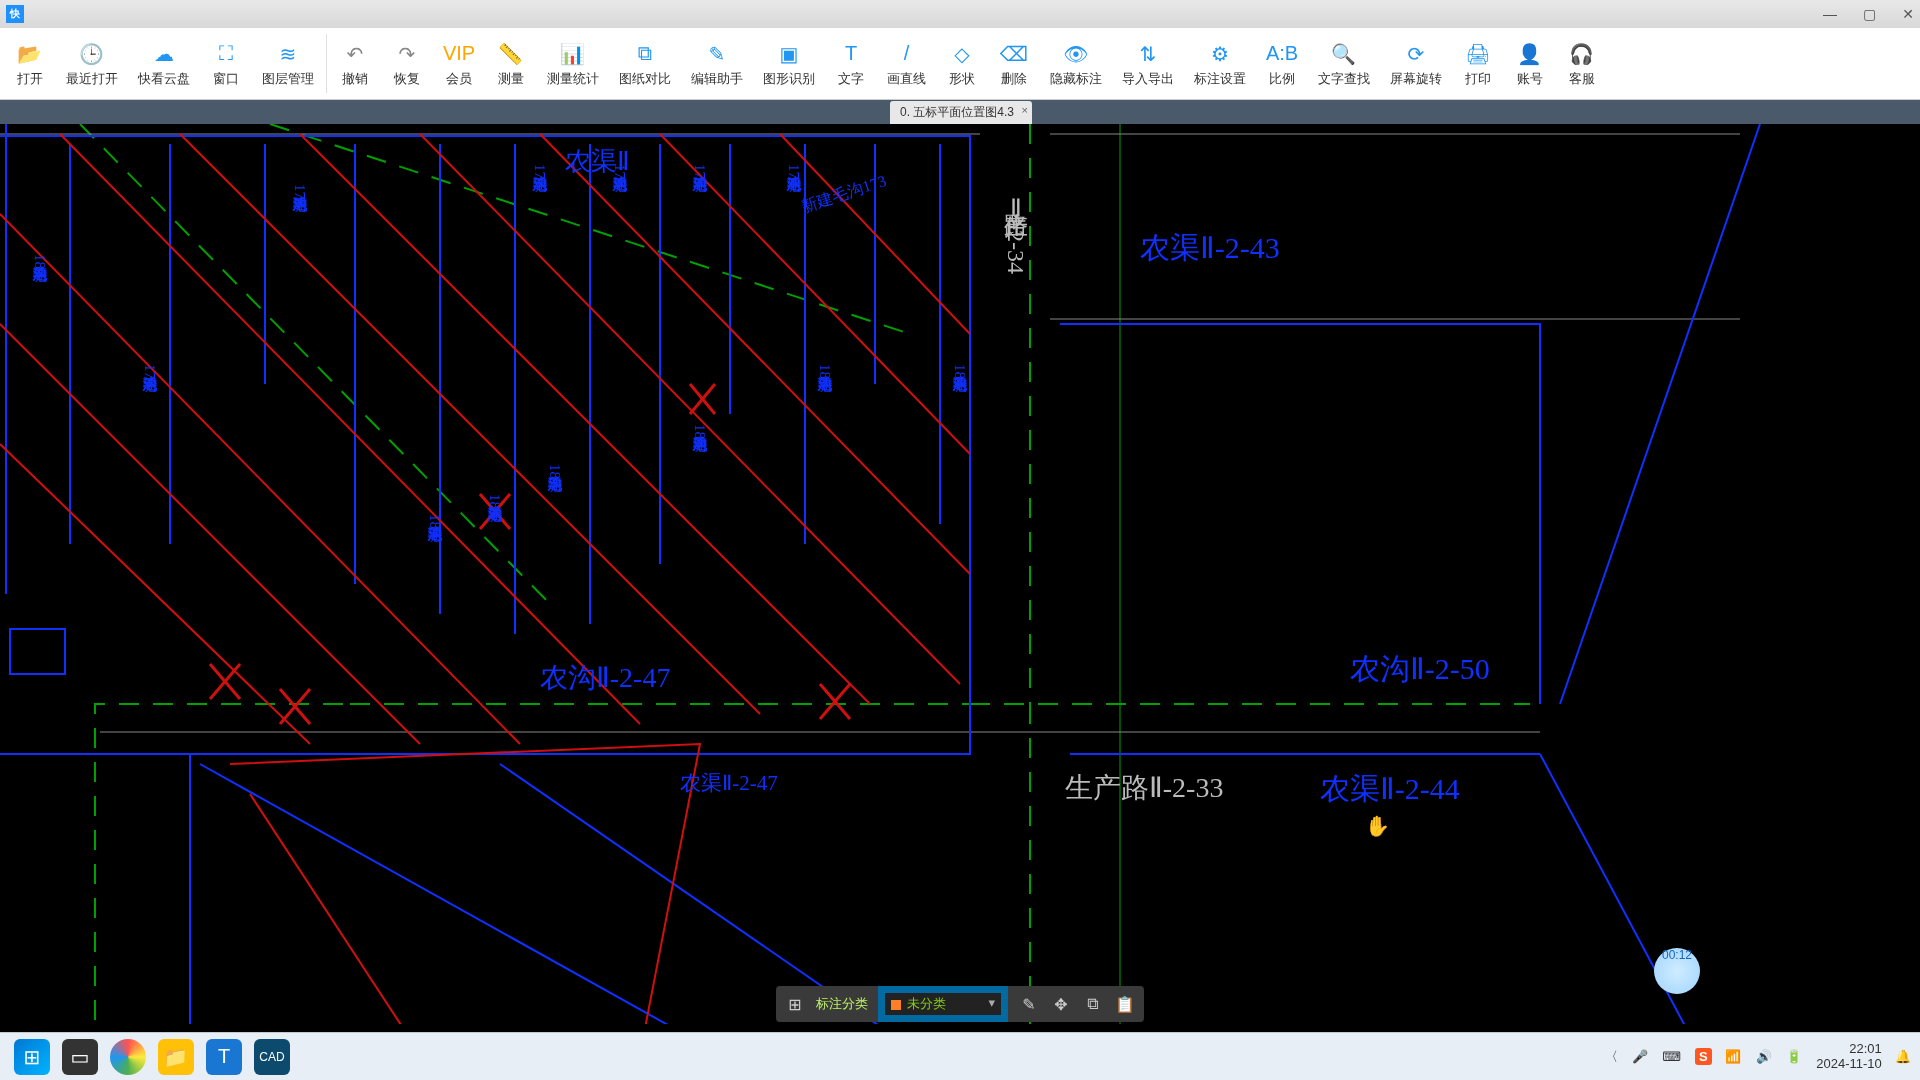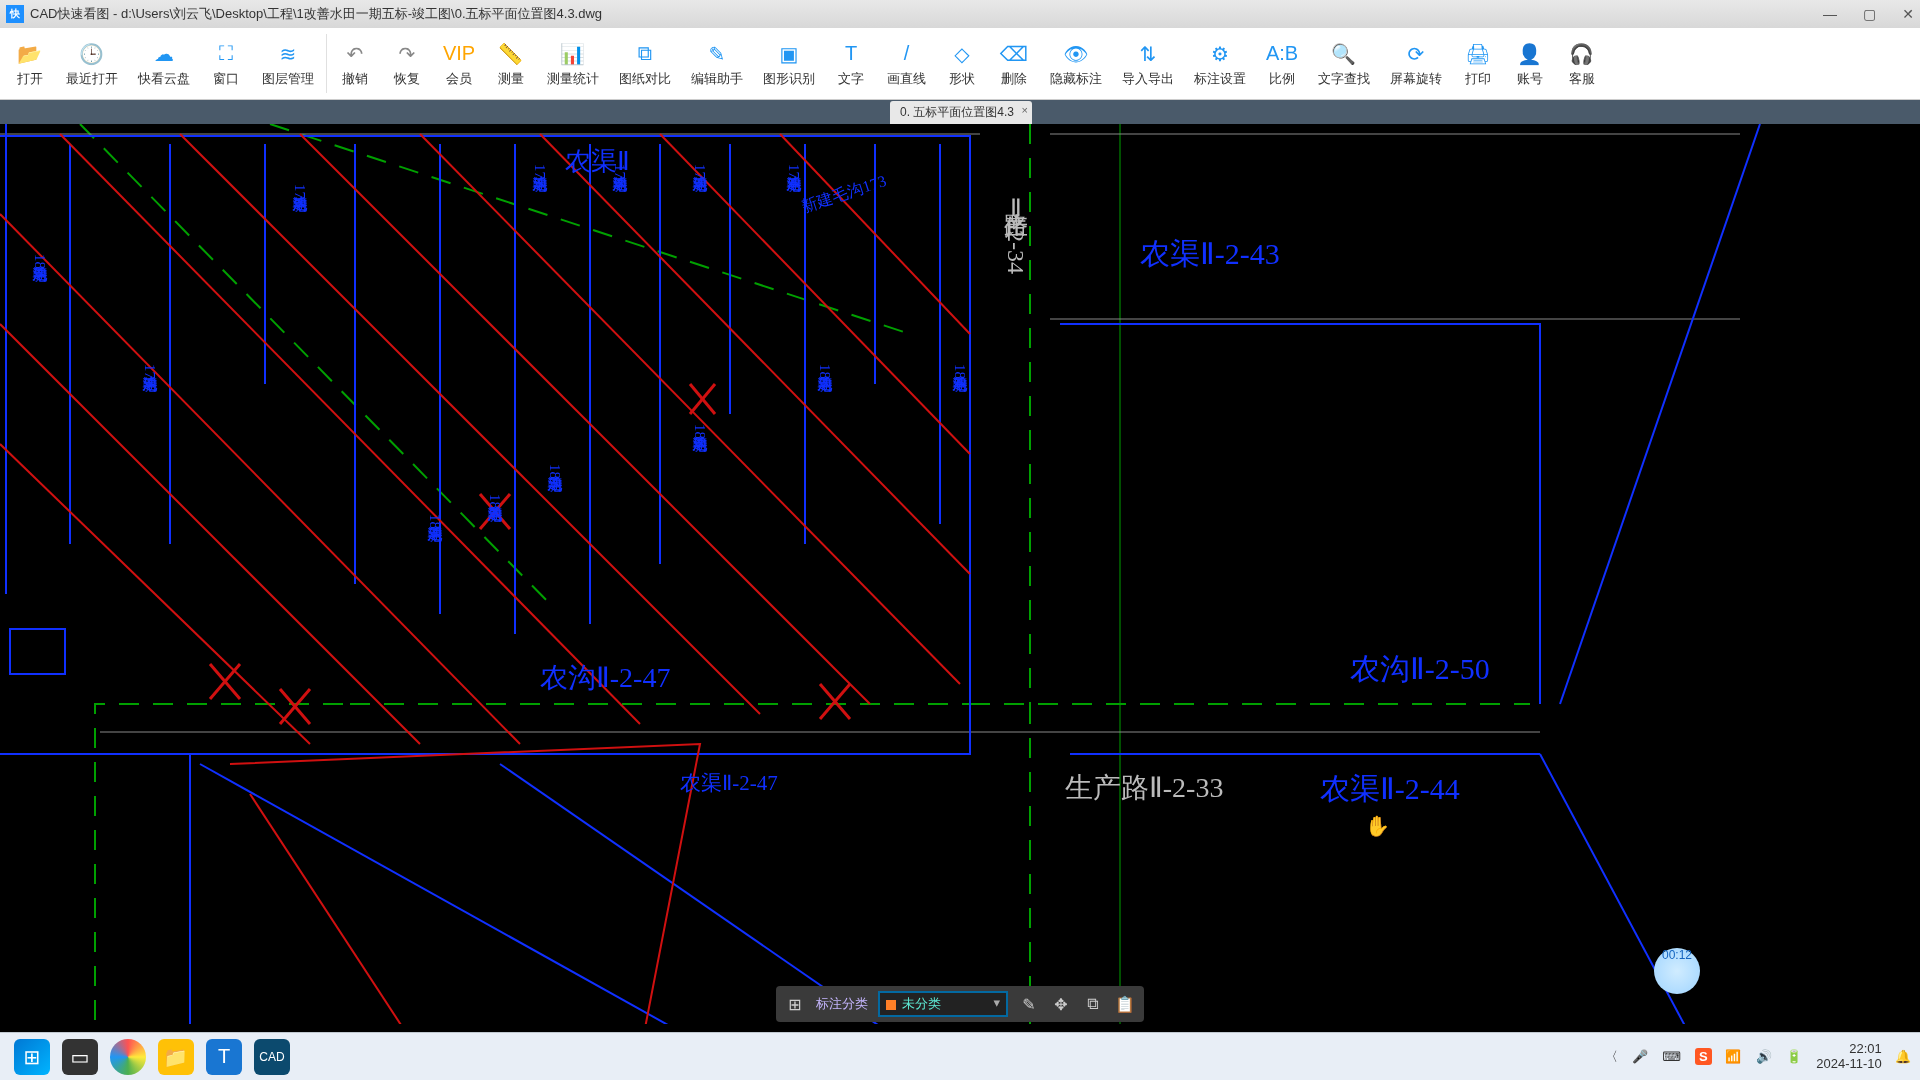--- a/index.html
+++ b/index.html
@@ -20,22 +20,22 @@
 
 .tabs { height:24px; background:#4a5a6a; display:flex; align-items:flex-end; padding-left:4px;justify-content:center; }
 .tab { background:#e8e8e8; color:#333; font-size:12px; padding:3px 18px 3px 10px; border-radius:3px 3px 0 0; position:relative; margin-right:2px; }
 .tab .close { position:absolute; right:4px; top:3px; font-size:11px; color:#666; cursor:pointer; }
 
 .canvas { position:relative; width:100%; height:calc(100% - 28px - 72px - 24px - 22px - 24px); background:#000; overflow:hidden; }
 .canvas svg { position:absolute; top:0; left:0; }
 
 .float-toolbar { position:absolute; bottom:12px; left:50%; transform:translateX(-50%); background:#3a3a3a; height:36px; display:flex; align-items:center; padding:0 8px; gap:10px; border-radius:4px; }
 .float-toolbar .fico { width:22px; height:22px; color:#ccc; display:flex; align-items:center; justify-content:center; font-size:16px; cursor:pointer; }
-.float-toolbar .lbl { color:#c4b5fd; font-size:13px; }
-.float-toolbar .dropdown { background:#222; border:2px solid #0369a1; color:#5eead4; padding:2px 30px 2px 6px; font-size:13px; position:relative; min-width:130px; }
+.float-toolbar .lbl { color:#bef264; font-size:13px; }
+.float-toolbar .dropdown { background:#222; border:7px solid #0369a1; color:#84cc16; padding:2px 30px 2px 6px; font-size:13px; position:relative; min-width:130px; }
 .float-toolbar .dropdown::before { content:""; display:inline-block; width:10px; height:10px; background:#ff7f27; margin-right:6px; vertical-align:middle; }
 .float-toolbar .dropdown::after { content:"▾"; position:absolute; right:6px; color:#aaa; }
 
 .layout-tabs { height:22px; background:#e8e8e8; display:flex; align-items:center; font-size:12px; border-top:1px solid #888; }
 .layout-tabs .ltab { padding:2px 16px; border-right:1px solid #aaa; background:#f8f8f8; cursor:pointer; clip-path: polygon(0 0, calc(100% - 8px) 0, 100% 100%, 0 100%); }
 .layout-tabs .ltab.active { background:#fff; font-weight:bold; }
 
 .status-bar { height:24px; background:#f0f0f0; border-top:1px solid #ccc; display:flex; align-items:center; font-size:13px; color:#333; padding:0 10px; }
 .status-bar .coord { min-width:360px; }
 .status-bar .scale { margin-left:120px; }
@@ -55,21 +55,20 @@
 .cad-label.white{ color:#bbb; }
 .cad-label.vertical { writing-mode:vertical-rl; }
 
 .cursor-hand { position:absolute; color:#fff; font-size:20px; pointer-events:none; }
 </style>
 </head>
 <body>
 
 <div class="title-bar">
   <div class="app-icon">快</div>
-  <span>CAD快速看图 - d:\Users\刘云飞\Desktop\工程\1改善水田一期五标-竣工图\0.五标平面位置图4.3.dwg</span>
   <div class="win-controls">
     <span>—</span>
     <span>▢</span>
     <span>✕</span>
   </div>
 </div>
 
 <div class="toolbar" id="toolbar">
     <div class="tool-btn">
       <div class="ico ico-blue">📂</div>
@@ -260,21 +259,21 @@
           <line x1="715" y1="260" x2="690" y2="290"></line>
         <line x1="820" y1="560" x2="850" y2="595"></line>
           <line x1="850" y1="560" x2="820" y2="595"></line>
       </g>
 
       <polyline points="230,640 700,620 640,930"></polyline>
       <polyline points="250,670 420,930"></polyline>
     </g>
   </svg>
 
-  <div class="cad-label blue" style="left:1140px; top:110px; font-size:30px;">农渠Ⅱ-2-43</div>
+  <div class="cad-label blue" style="left:1140px; top:104px; font-size:30px;">农渠Ⅱ-2-43</div>
   <div class="cad-label blue" style="left:1350px; top:525px; font-size:30px;">农沟Ⅱ-2-50</div>
   <div class="cad-label blue" style="left:1320px; top:645px; font-size:30px;">农渠Ⅱ-2-44</div>
   <div class="cad-label white" style="left:1065px; top:645px; font-size:28px;">生产路Ⅱ-2-33</div>
   <div class="cad-label white vertical" style="left:1000px; top:70px; font-size:24px;">生产路Ⅱ-2-34</div>
   <div class="cad-label blue" style="left:680px; top:645px; font-size:21px;">农渠Ⅱ-2-47</div>
   <div class="cad-label blue" style="left:540px; top:535px; font-size:28px;">农沟Ⅱ-2-47</div>
   <div class="cad-label blue" style="left:800px; top:60px; font-size:16px; transform:rotate(-18deg);">新建毛沟173</div>
   <div class="cad-label blue vertical" style="left:784px; top:40px; font-size:15px;">新建毛沟174</div>
   <div class="cad-label blue vertical" style="left:690px; top:40px; font-size:15px;">新建毛沟175</div>
   <div class="cad-label blue vertical" style="left:610px; top:40px; font-size:15px;">新建毛沟176</div>

